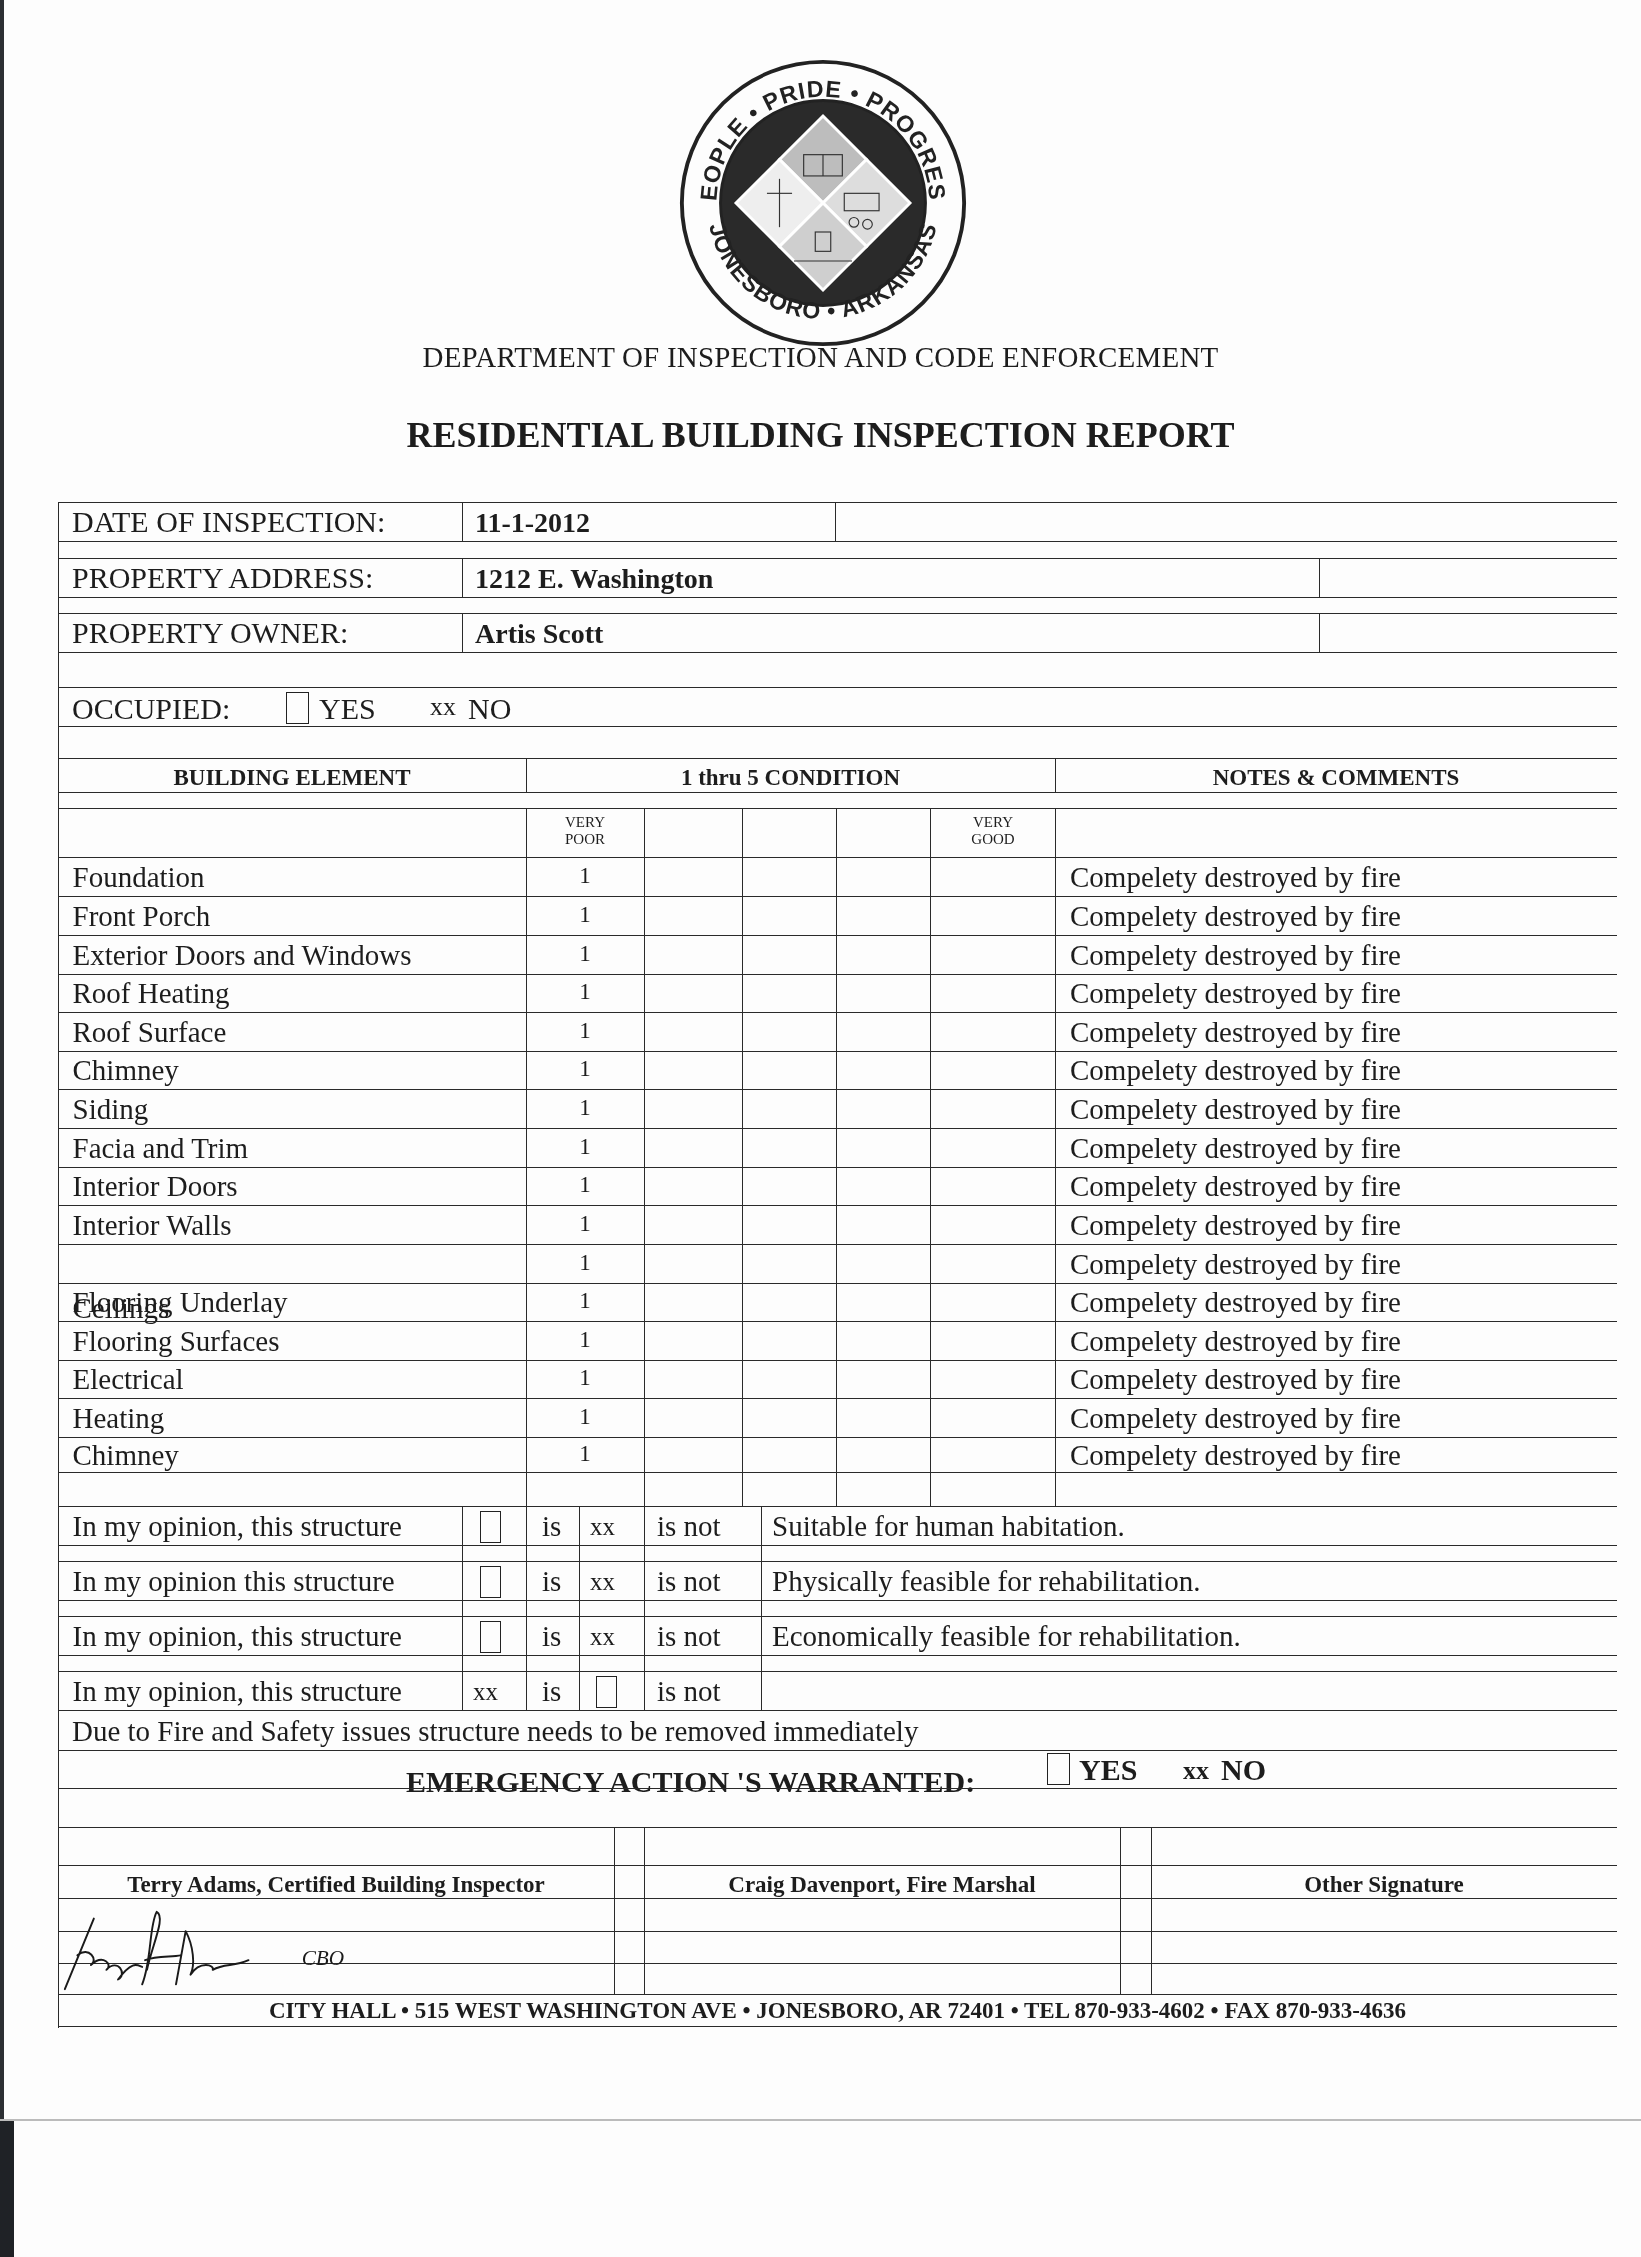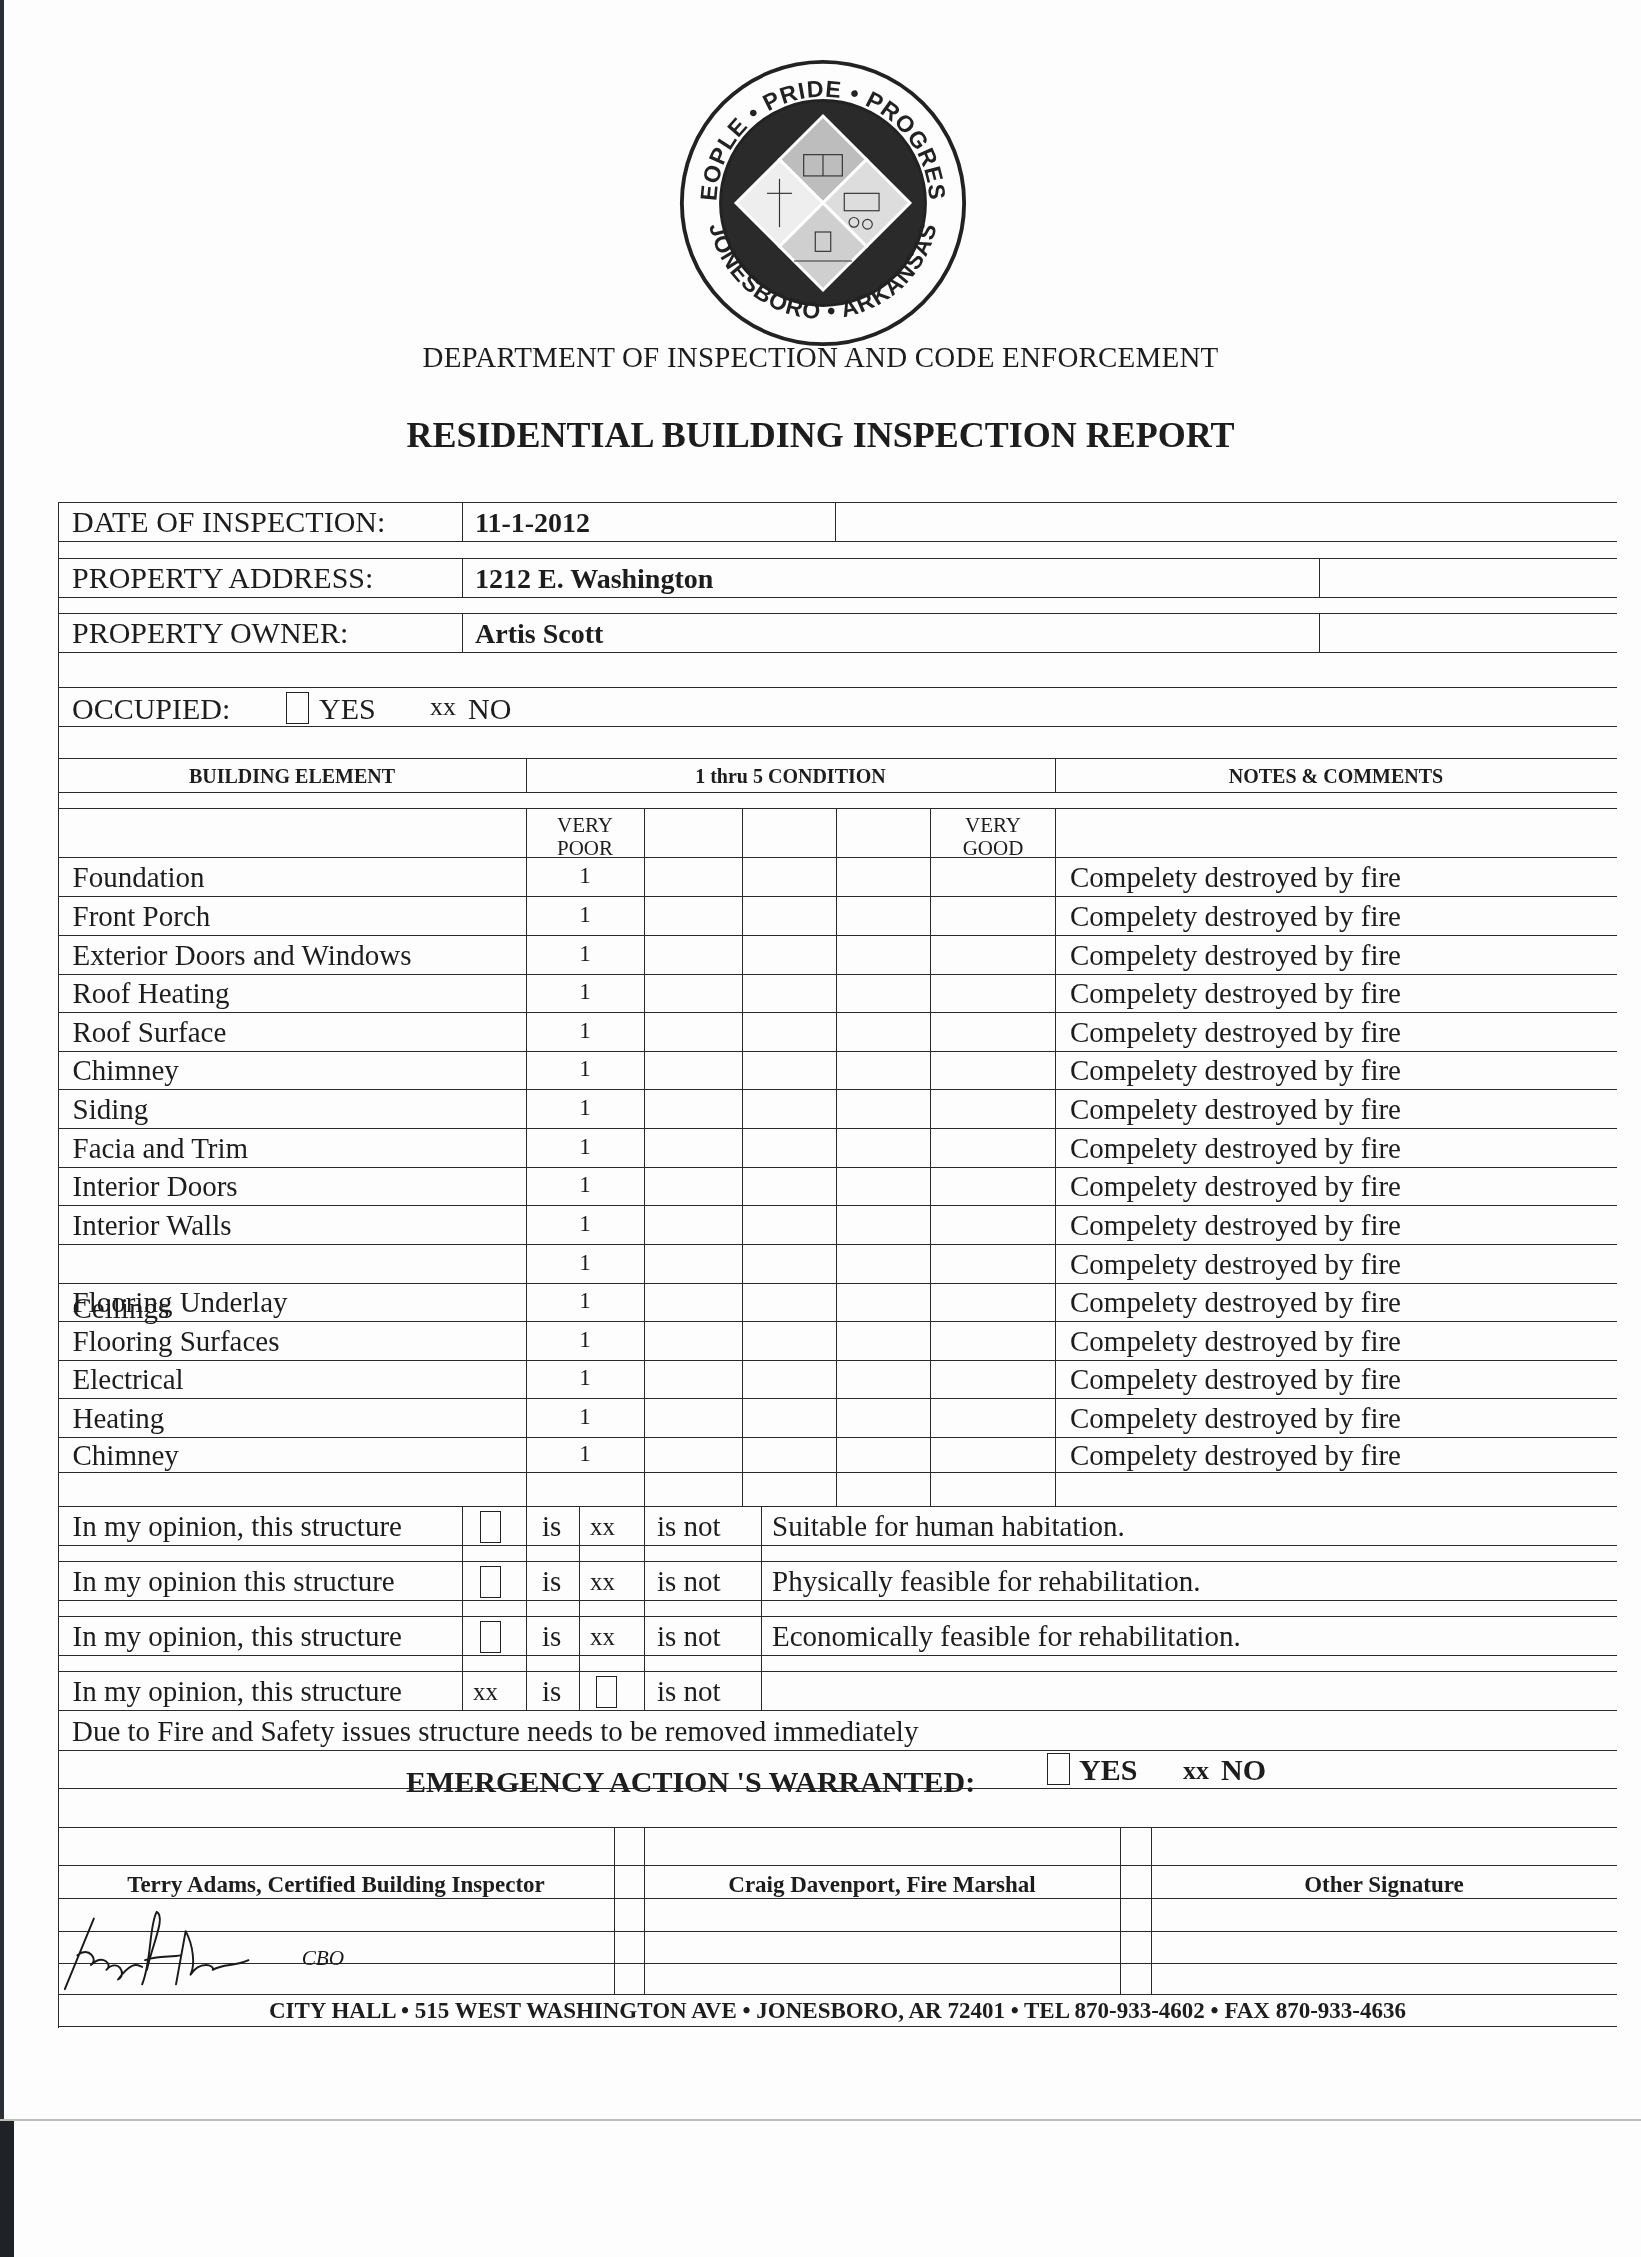--- a/index.html
+++ b/index.html
@@ -10,22 +10,22 @@
   .abs { position:absolute; }
   .hl { position:absolute; height:0; border-top:1.9px solid #2a2a2a; }
   .vl { position:absolute; width:0; border-left:1.4px solid #2a2a2a; }
   .txt { position:absolute; white-space:nowrap; line-height:1; }
   .box { position:absolute; border:1.9px solid #222; background:transparent; box-sizing:border-box; }
   .seal { position:absolute; left:678px; top:58px; width:290px; height:290px; }
   .dept { left:0; width:1641px; text-align:center; top:343px; font-size:29px; letter-spacing:0.2px; }
   .title { left:0; width:1641px; text-align:center; top:417px; font-size:36px; font-weight:bold; }
   .lbl { font-size:30px; }
   .val { font-size:28px; font-weight:bold; }
-  .hdr { font-size:20px; font-weight:bold; }
-  .sm { font-size:21px; text-align:center; line-height:1.1; }
+  .hdr { font-size:23px; font-weight:bold; }
+  .sm { font-size:15px; text-align:center; line-height:1.1; }
   .row { font-size:29px; }
   .num { font-size:23px; text-align:center; }
   .op { font-size:29px; }
   .emg { font-size:30px; font-weight:bold; }
   .sig { font-size:23px; font-weight:bold; text-align:center; }
   .foot { font-size:23px; font-weight:bold; }
   .edge-left { position:absolute; left:0; top:0; width:3.9px; height:2257px; background:#2c2f33; }
   .edge-bottom { position:absolute; left:0; top:2119px; width:1641px; height:1.9px; background:#bbb; }
   .edge-left2 { position:absolute; left:0; top:2121px; width:13.5px; height:136px; background:#1f2226; }
 </style>

